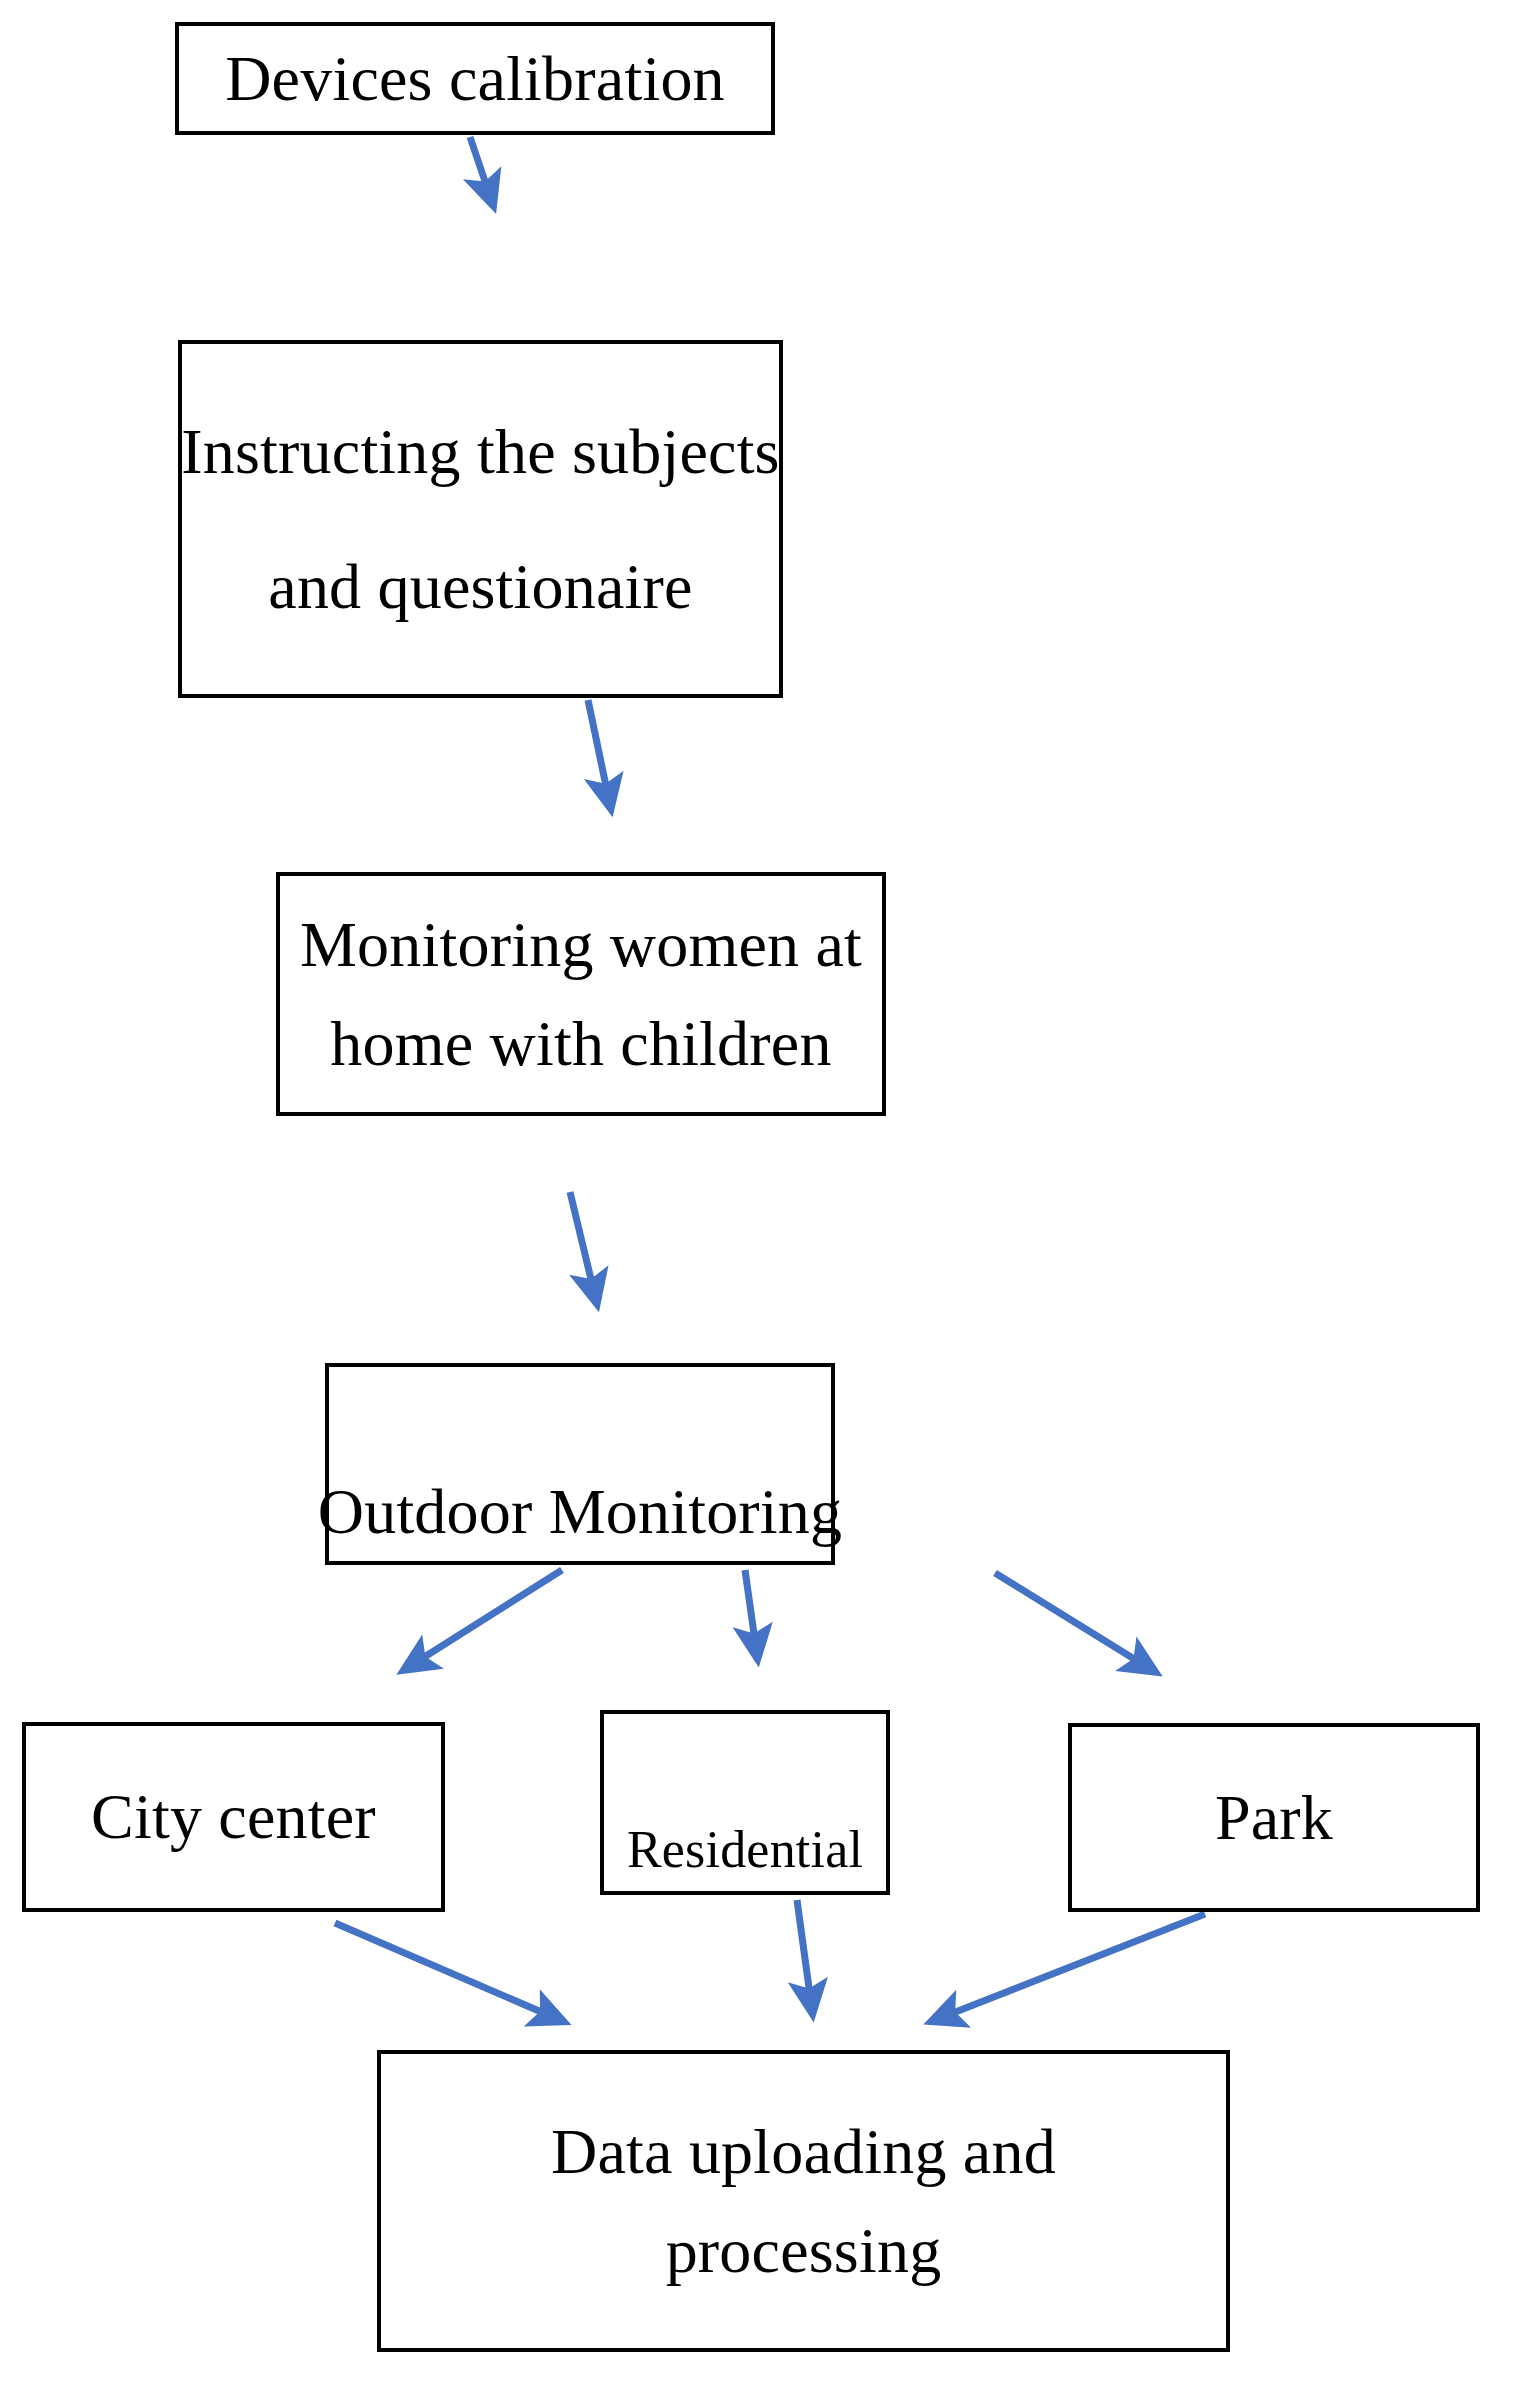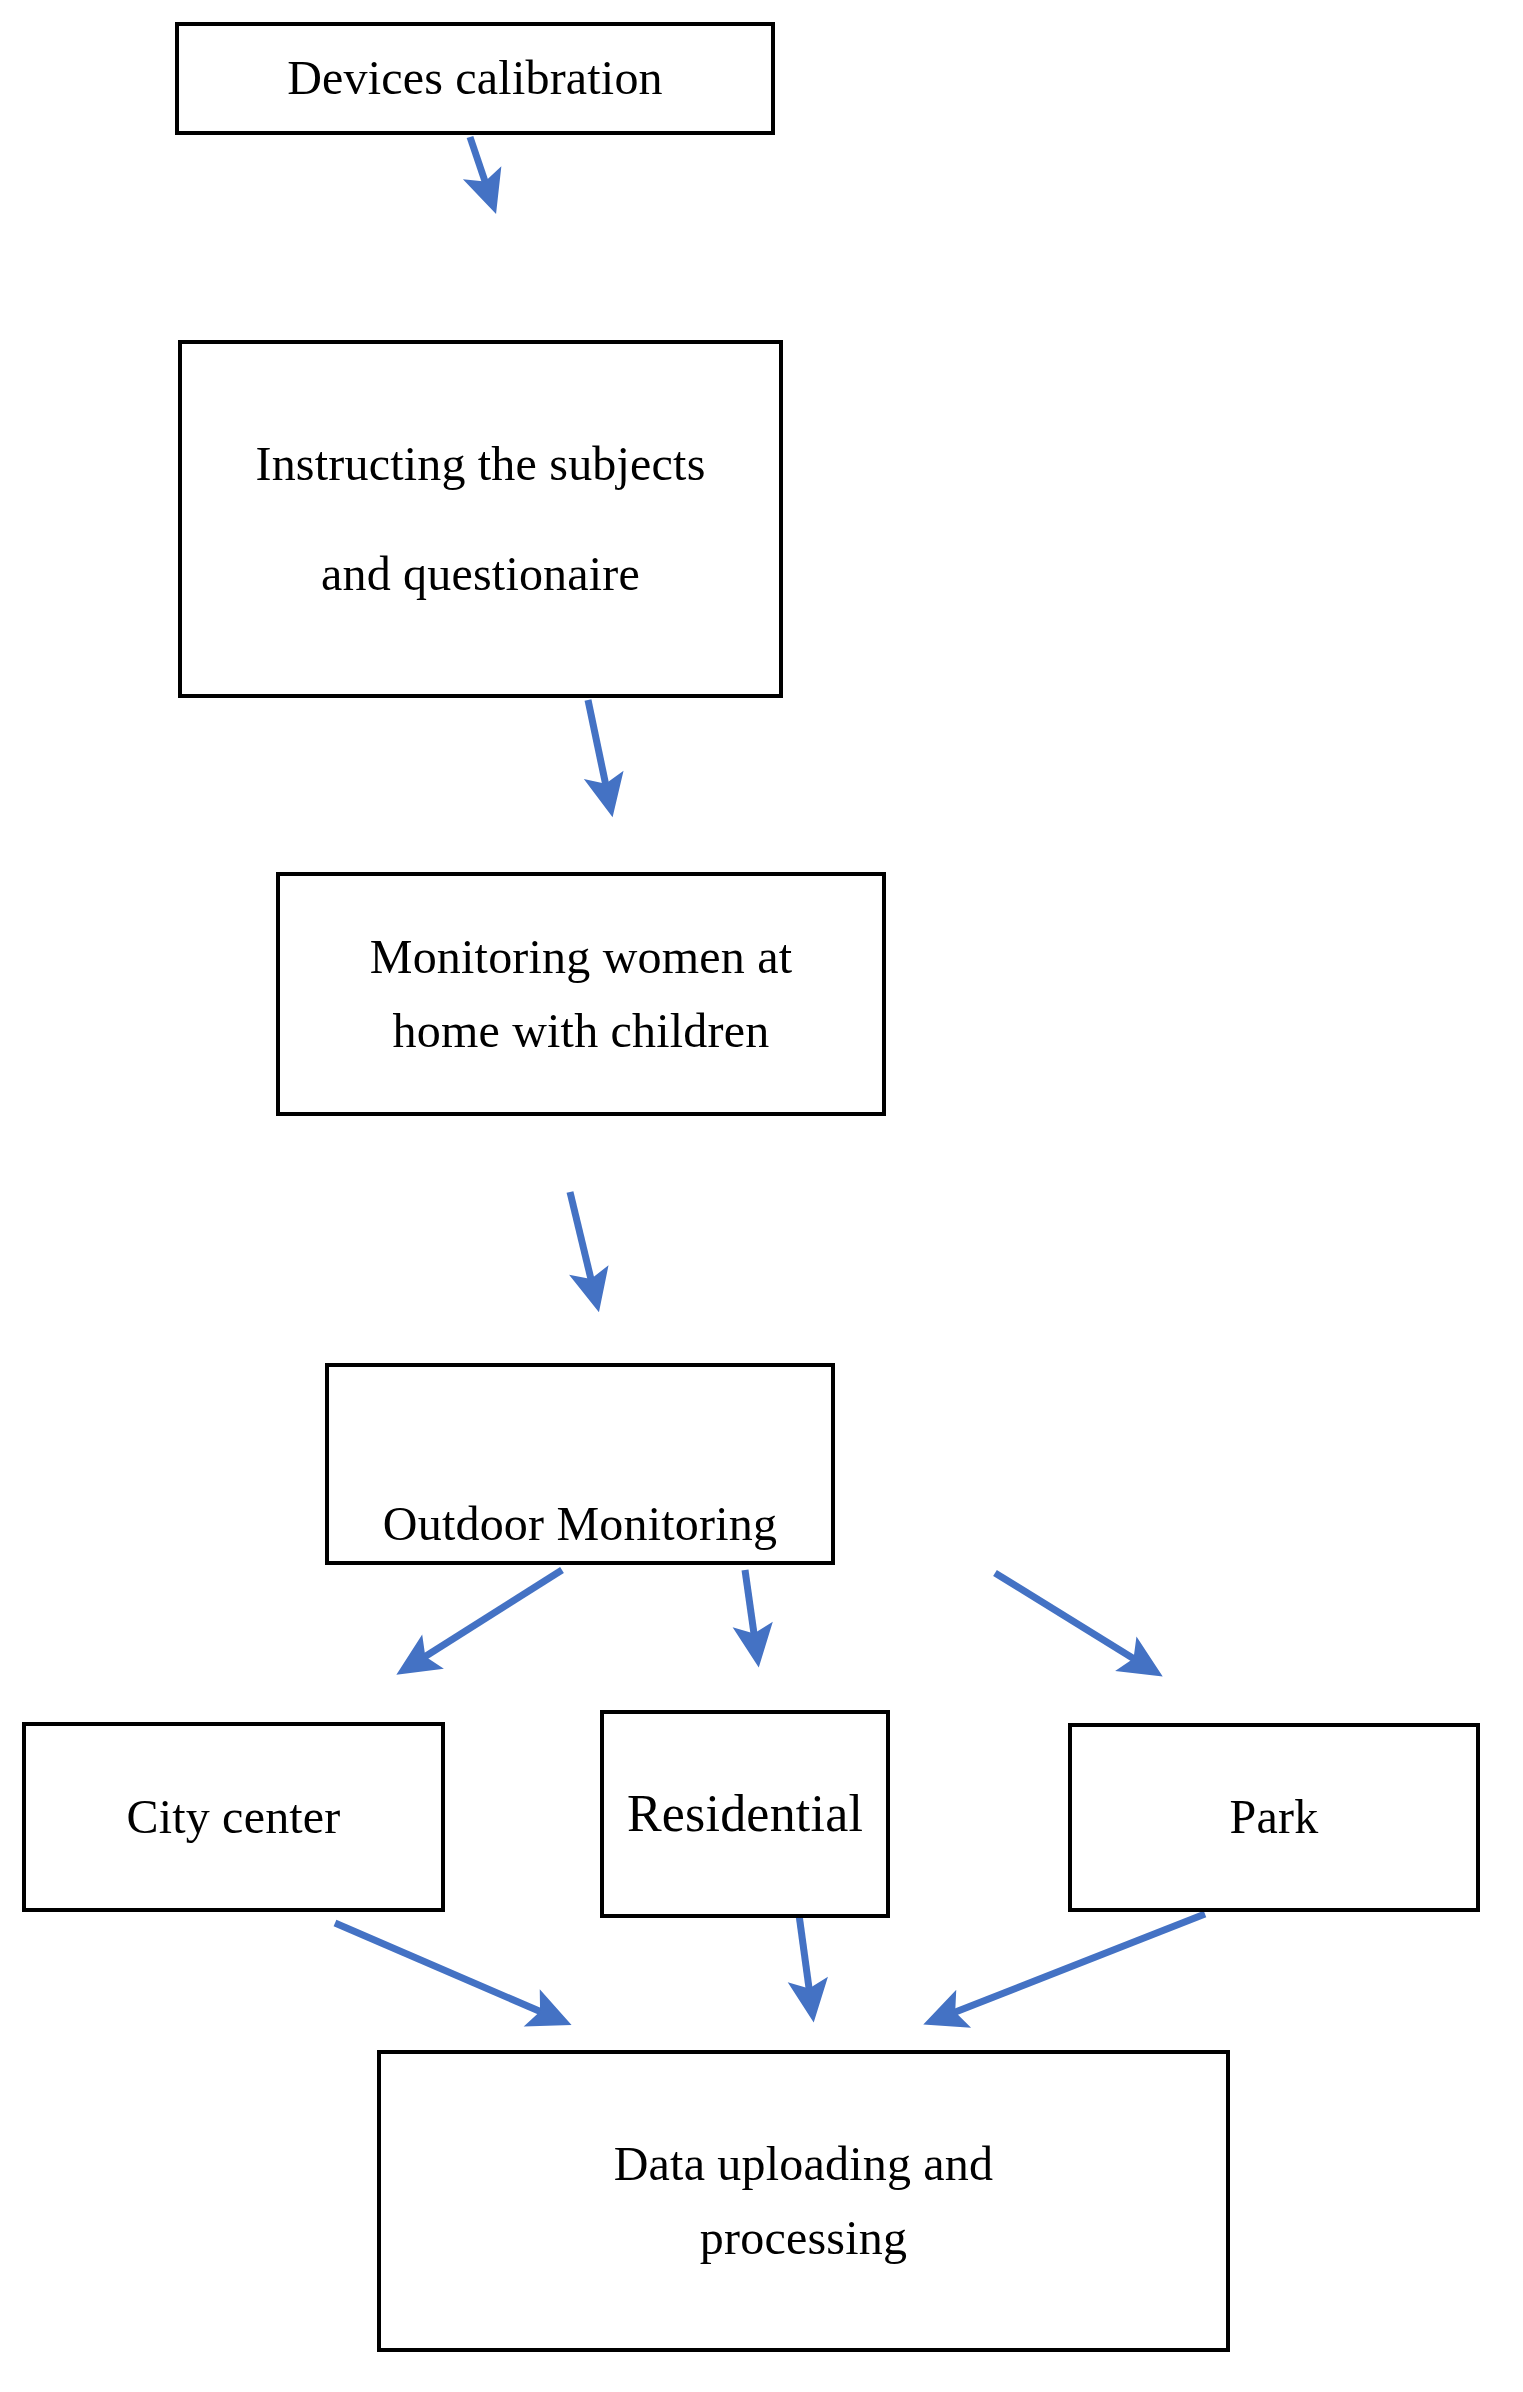--- a/index.html
+++ b/index.html
@@ -29,35 +29,35 @@
     box-sizing: border-box;
     background: #ffffff;
     border: 4px solid #000000;
     display: flex;
     flex-direction: column;
     align-items: center;
     justify-content: center;
     text-align: center;
     color: #000000;
     line-height: 1.55;
-    font-size: 48px;
+    font-size: 64px;
     letter-spacing: 0.2px;
     z-index: 2;
   }
   .node .line {
     display: block;
     white-space: nowrap;
   }
   
   #node-devices-calibration { left: 175px;  top: 22px;   width: 600px; height: 113px; }
   #node-instructing-subjects { left: 178px; top: 340px;  width: 605px; height: 358px; gap: 36px; }
   #node-monitoring-home      { left: 228px; top: 872px;  width: 610px; height: 244px; margin-left: 48px; }
   #node-outdoor-monitoring   { left: 325px; top: 1363px; width: 510px; height: 202px; justify-content: flex-end; }
   #node-city-center          { left: 22px;  top: 1722px; width: 423px; height: 190px; }
-  #node-residential          { left: 600px; top: 1710px; width: 290px; height: 208px; font-size: 52px; }
+  #node-residential          { left: 600px; top: 1710px; width: 290px; height: 185px; font-size: 52px; justify-content: flex-end; }
   #node-park                 { left: 1068px;top: 1723px; width: 412px; height: 189px; }
   #node-data-uploading       { left: 377px; top: 2050px; width: 853px; height: 302px; }
 </style>
 </head>
 <body>
 
 <div id="canvas">
 
   <svg id="arrow-layer" viewBox="0 0 1523 2392" width="1523" height="2392" xmlns="http://www.w3.org/2000/svg">
     <defs>

